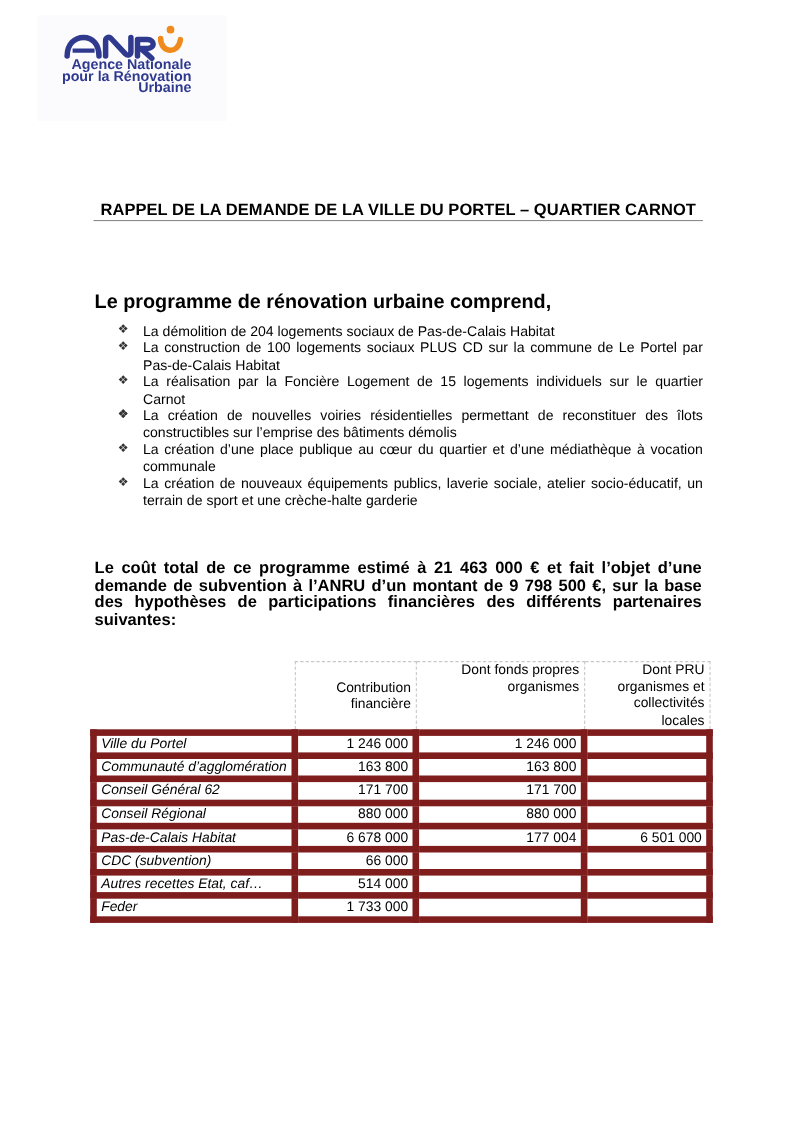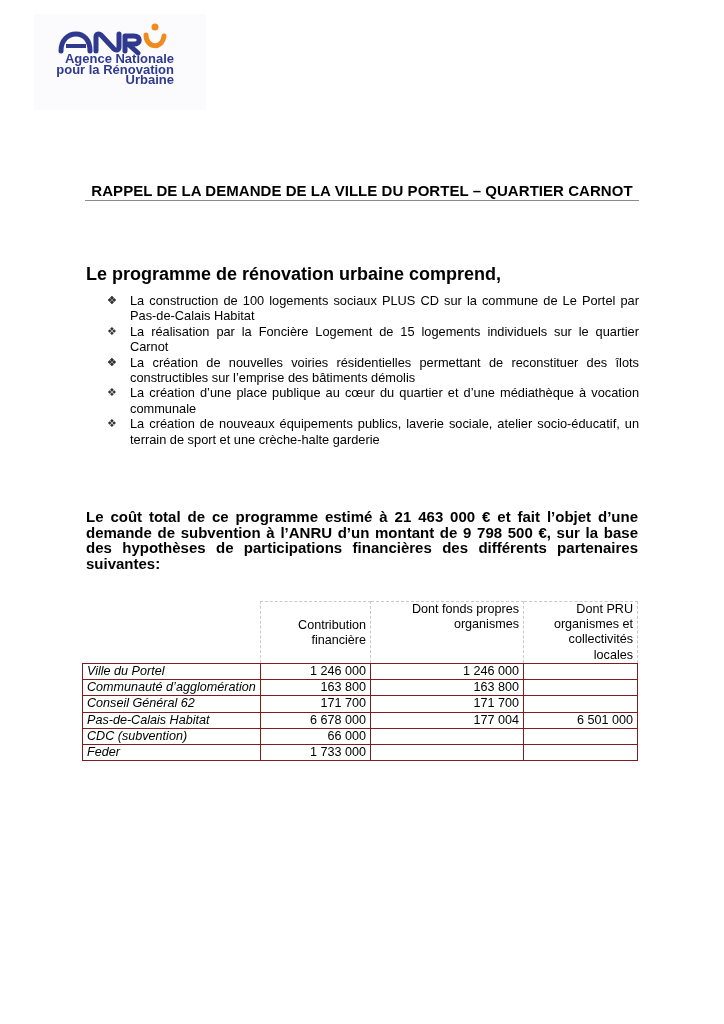--- a/index.html
+++ b/index.html
@@ -18,21 +18,21 @@
              font-size: 12.8px; line-height: 15.4px; }
   .bullets li { position: relative; padding-left: 23px; text-align: justify; }
   .bullets li .bmark { position: absolute; left: 0; top: 0; font-size: 11px; color: #333; }
   .cost { position: absolute; left: 86px; top: 509px; width: 552px; font-size: 15px; line-height: 15.5px;
           font-weight: bold; text-align: justify; }
   table.fin { position: absolute; left: 82px; top: 601px; border-collapse: collapse;
               font-size: 12.6px; line-height: 15.2px; }
   table.fin th { font-weight: normal; text-align: right; vertical-align: top;
                  border: 1px dashed #c8c8c8; padding: 0 4px; }
   table.fin th.blank { border: none; }
-  table.fin td { border: 1px solid #7f1d1d; padding: 0 4px; vertical-align: top; }
+  table.fin td { border: 6px solid #7f1d1d; padding: 0 4px; vertical-align: top; }
   table.fin td.label { font-style: italic; width: 169px; }
   table.fin td.num { font-weight: normal; text-align: right; }
   col.c0 { width: 178px; } col.c1 { width: 110px; } col.c2 { width: 153px; } col.c3 { width: 114px; }
 </style>
 </head>
 <body>
 
 <div class="logo">
   <svg width="112" height="34" viewBox="0 0 112 34">
 
@@ -52,21 +52,21 @@
     <div>Urbaine</div>
   </div>
 </div>
 
 <div class="title">RAPPEL DE LA DEMANDE DE LA VILLE DU PORTEL – QUARTIER CARNOT</div>
 <div class="title-rule"></div>
 
 <div class="intro">Le programme de rénovation urbaine comprend,</div>
 
 <ul class="bullets">
-  <li><span class="bmark">❖</span></li>
+  <li><span class="bmark">❖</span><span>La démolition de 204 logements sociaux de Pas-de-Calais Habitat</span></li>
   <li><span class="bmark">❖</span><span>La construction de 100 logements sociaux PLUS CD sur la commune de Le Portel par Pas-de-Calais Habitat</span></li>
   <li><span class="bmark">❖</span><span>La réalisation par la Foncière Logement de 15 logements individuels sur le quartier Carnot</span></li>
   <li><span class="bmark">❖</span></li>
   <li><span class="bmark">❖</span><span>La création de nouvelles voiries résidentielles permettant de reconstituer des îlots constructibles sur l’emprise des bâtiments démolis</span></li>
   <li><span class="bmark">❖</span><span>La création d’une place publique au cœur du quartier et d’une médiathèque à vocation communale</span></li>
   <li><span class="bmark">❖</span><span>La création de nouveaux équipements publics, laverie sociale, atelier socio-éducatif, un terrain de sport et une crèche-halte garderie</span></li>
 </ul>
 
 <div class="cost">Le coût total de ce programme  estimé à 21 463 000 € et fait l’objet d’une demande de subvention à l’ANRU d’un montant de 9 798 500 €, sur la base des hypothèses de participations financières des différents partenaires suivantes:</div>
 
@@ -98,28 +98,40 @@
       <td class="num">163 800</td>
       <td class="num"></td>
     </tr>
     <tr>
       <td class="label">Conseil Général 62</td>
       <td class="num">171 700</td>
       <td class="num">171 700</td>
       <td class="num"></td>
     </tr>
     <tr>
+      <td class="label">Conseil Régional</td>
+      <td class="num">880 000</td>
+      <td class="num">880 000</td>
+      <td class="num"></td>
+    </tr>
+    <tr>
       <td class="label">Pas-de-Calais Habitat</td>
       <td class="num">6 678 000</td>
       <td class="num">177 004</td>
       <td class="num">6 501 000</td>
     </tr>
     <tr>
       <td class="label">CDC (subvention)</td>
       <td class="num">66 000</td>
+      <td class="num"></td>
+      <td class="num"></td>
+    </tr>
+    <tr>
+      <td class="label">Autres recettes Etat, caf…</td>
+      <td class="num">514 000</td>
       <td class="num"></td>
       <td class="num"></td>
     </tr>
     <tr>
       <td class="label">Feder</td>
       <td class="num">1 733 000</td>
       <td class="num"></td>
       <td class="num"></td>
     </tr>
   </tbody>

